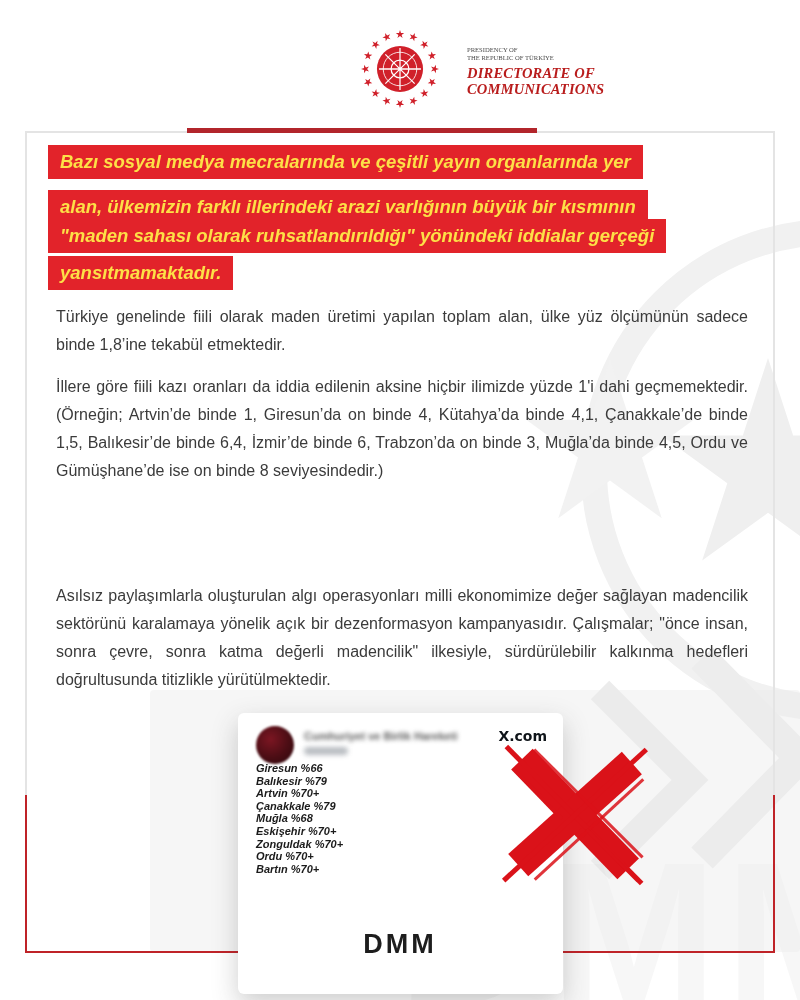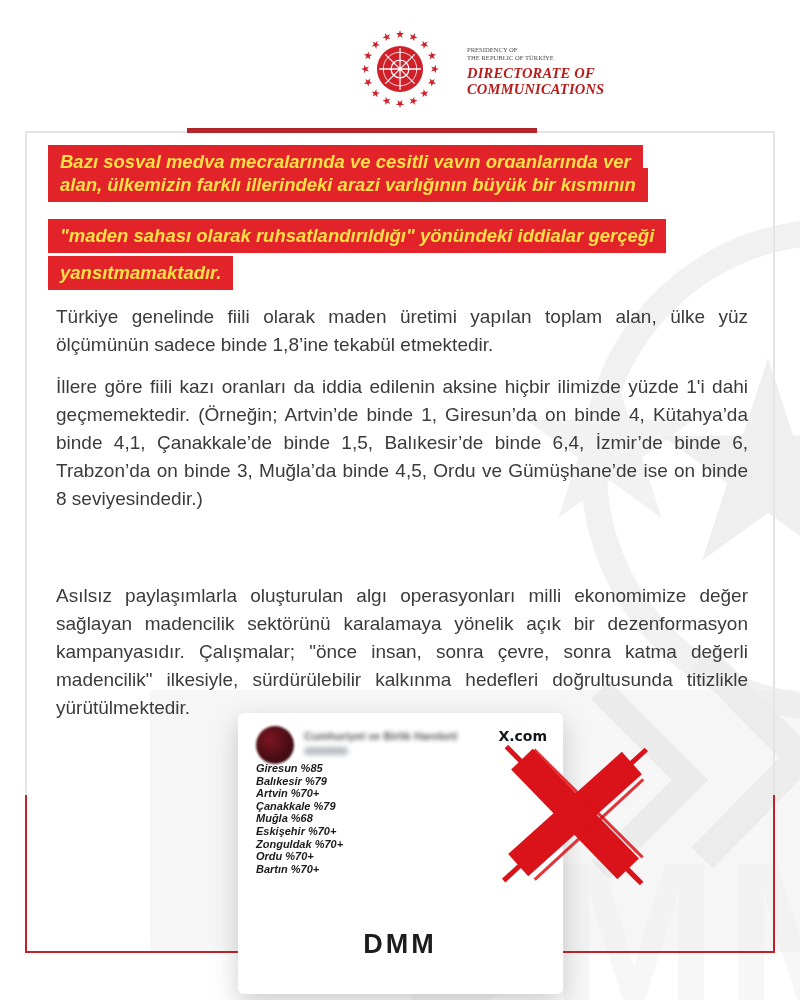--- a/index.html
+++ b/index.html
@@ -34,25 +34,25 @@
   .ln-left-r{left:25px;top:795px;width:2px;height:158px;background:#bf2328;}
   .ln-right-g{left:773px;top:131px;width:2px;height:664px;background:#e4e4e4;}
   .ln-right-r{left:773px;top:795px;width:2px;height:158px;background:#bf2328;}
   .ln-bot-l{left:25px;top:951px;width:315px;height:2px;background:#bf2328;}
   .ln-bot-r{left:460px;top:951px;width:315px;height:2px;background:#bf2328;}
 
   
   .hl{position:absolute;left:48px;height:34px;background:#e2232a;color:#fde047;
       font-family:"Liberation Sans",sans-serif;font-weight:700;font-style:italic;
       font-size:18.5px;line-height:34px;padding:0 12px;white-space:nowrap;z-index:2;}
-  .hl0{top:145px;} .hl1{top:168px;} .hl2{top:219px;} .hl3{top:256px;}
+  .hl0{top:145px;} .hl1{top:190px;} .hl2{top:219px;} .hl3{top:256px;}
 
   
   .para{position:absolute;left:56px;width:692px;color:#3b3b3b;
-        font-size:19px;line-height:28px;text-align:justify;z-index:2;}
+        font-size:16px;line-height:28px;text-align:justify;z-index:2;}
   .p0{top:303px;} .p1{top:373px;} .p2{top:517px;} .p3{top:582px;}
 
   
   .tweet-card{position:absolute;left:238px;top:713px;width:325px;height:281px;background:#ffffff;
               border-radius:6px;box-shadow:0 10px 26px rgba(60,60,60,.25);z-index:2;}
   .tw-avatar{position:absolute;left:18px;top:13px;width:38px;height:38px;border-radius:50%;
              background:radial-gradient(circle at 38% 35%, #7c1622 0%, #4a0d14 55%, #2c070c 100%);
              filter:blur(1.2px);}
   .tw-name{position:absolute;left:66px;top:17px;font-size:11px;font-weight:700;color:#5a5a5a;
            filter:blur(2.1px);white-space:nowrap;}
@@ -148,21 +148,21 @@
   <div class="para p0">Türkiye genelinde fiili olarak maden üretimi yapılan toplam alan, ülke yüz ölçümünün sadece binde 1,8’ine tekabül etmektedir.</div>
   <div class="para p1">İllere göre fiili kazı oranları da iddia edilenin aksine hiçbir ilimizde yüzde 1'i dahi geçmemektedir. (Örneğin; Artvin’de binde 1, Giresun’da on binde 4, Kütahya’da binde 4,1, Çanakkale’de binde 1,5, Balıkesir’de binde 6,4, İzmir’de binde 6, Trabzon’da on binde 3, Muğla’da binde 4,5, Ordu ve Gümüşhane’de ise on binde 8 seviyesindedir.)</div>
   <div class="para p3">Asılsız paylaşımlarla oluşturulan algı operasyonları milli ekonomimize değer sağlayan madencilik sektörünü karalamaya yönelik açık bir dezenformasyon kampanyasıdır. Çalışmalar; "önce insan, sonra çevre, sonra katma değerli madencilik" ilkesiyle, sürdürülebilir kalkınma hedefleri doğrultusunda titizlikle yürütülmektedir.</div>
 
   <div class="tweet-card">
     <div class="tw-avatar"></div>
     <div class="tw-name">Cumhuriyet ve Birlik Hareketi</div>
     <div class="tw-handle"></div>
     <div class="tw-source">X.com</div>
     <div class="tw-stats">
-      <div class="tw-stat">Giresun %85</div>
+      <div class="tw-stat">Giresun %66</div>
       <div class="tw-stat">Balıkesir %79</div>
       <div class="tw-stat">Artvin %70+</div>
       <div class="tw-stat">Çanakkale %79</div>
       <div class="tw-stat">Muğla %68</div>
       <div class="tw-stat">Eskişehir %70+</div>
       <div class="tw-stat">Zonguldak %70+</div>
       <div class="tw-stat">Ordu %70+</div>
       <div class="tw-stat">Bartın %70+</div>
     </div>
   </div>

